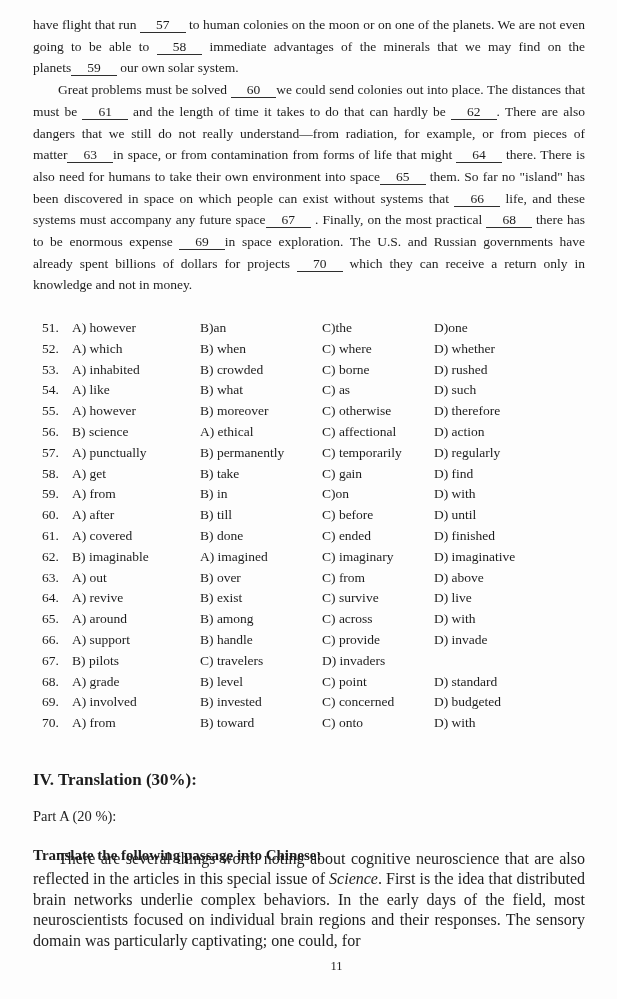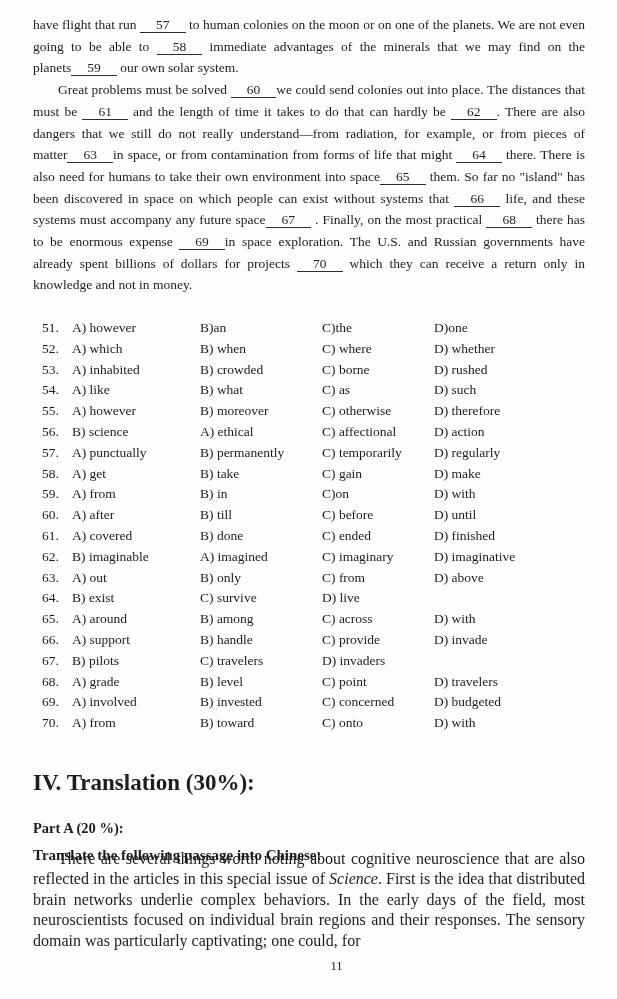--- a/index.html
+++ b/index.html
@@ -15,22 +15,22 @@
          font-size:13.5px;line-height:21.7px;text-align:justify;}
   .cloze p{margin:0;}
   .cloze p.indent{text-indent:25px;}
   .blank{border-bottom:1.2px solid #2e2e2e;padding:0 16px;white-space:nowrap;}
   
   .options{position:absolute;left:42px;top:318px;width:552px;font-size:13.5px;}
   .opt-row{display:grid;grid-template-columns:30px 128px 122px 112px auto;
            height:20.8px;line-height:20.8px;}
   .opt-row span{white-space:nowrap;}
   
-  .sec-heading{position:absolute;left:33px;top:770px;font-size:23px;font-weight:bold;}
-  .part-a{position:absolute;left:33px;top:808px;font-size:14.5px;font-weight:bold;margin-top:12px;}
+  .sec-heading{position:absolute;left:33px;top:770px;font-size:17px;font-weight:bold;}
+  .part-a{position:absolute;left:33px;top:808px;font-size:14.5px;font-weight:normal;}
   .instruction{position:absolute;left:33px;top:847px;font-size:15px;font-weight:bold;}
   .passage{position:absolute;left:33px;top:849px;width:552px;margin:0;
            font-size:16px;line-height:20.4px;text-align:justify;text-indent:25px;}
   .passage .it{font-style:italic;}
   
   .pageno{position:absolute;left:0;top:959px;width:100%;text-align:center;font-size:12.5px;margin-left:28px;}
 </style>
 </head>
 <body>
 
@@ -87,21 +87,21 @@
         <span>A) punctually</span>
         <span>B) permanently</span>
         <span>C) temporarily</span>
         <span>D) regularly</span>
       </div>
       <div class="opt-row">
         <span>58.</span>
         <span>A) get</span>
         <span>B) take</span>
         <span>C) gain</span>
-        <span>D) make</span>
+        <span>D) find</span>
       </div>
       <div class="opt-row">
         <span>59.</span>
         <span>A) from</span>
         <span>B) in</span>
         <span>C)on</span>
         <span>D) with</span>
       </div>
       <div class="opt-row">
         <span>60.</span>
@@ -120,26 +120,27 @@
       <div class="opt-row">
         <span>62.</span>
         <span>B) imaginable</span>
         <span>A) imagined</span>
         <span>C) imaginary</span>
         <span>D) imaginative</span>
       </div>
       <div class="opt-row">
         <span>63.</span>
         <span>A) out</span>
-        <span>B) only</span>
+        <span>B) over</span>
         <span>C) from</span>
         <span>D) above</span>
       </div>
       <div class="opt-row">
         <span>64.</span>
+        <span>A) revive</span>
         <span>B) exist</span>
         <span>C) survive</span>
         <span>D) live</span>
       </div>
       <div class="opt-row">
         <span>65.</span>
         <span>A) around</span>
         <span>B) among</span>
         <span>C) across</span>
         <span>D) with</span>
@@ -155,21 +156,21 @@
         <span>67.</span>
         <span>B) pilots</span>
         <span>C) travelers</span>
         <span>D) invaders</span>
       </div>
       <div class="opt-row">
         <span>68.</span>
         <span>A) grade</span>
         <span>B) level</span>
         <span>C) point</span>
-        <span>D) travelers</span>
+        <span>D) standard</span>
       </div>
       <div class="opt-row">
         <span>69.</span>
         <span>A) involved</span>
         <span>B) invested</span>
         <span>C) concerned</span>
         <span>D) budgeted</span>
       </div>
       <div class="opt-row">
         <span>70.</span>

